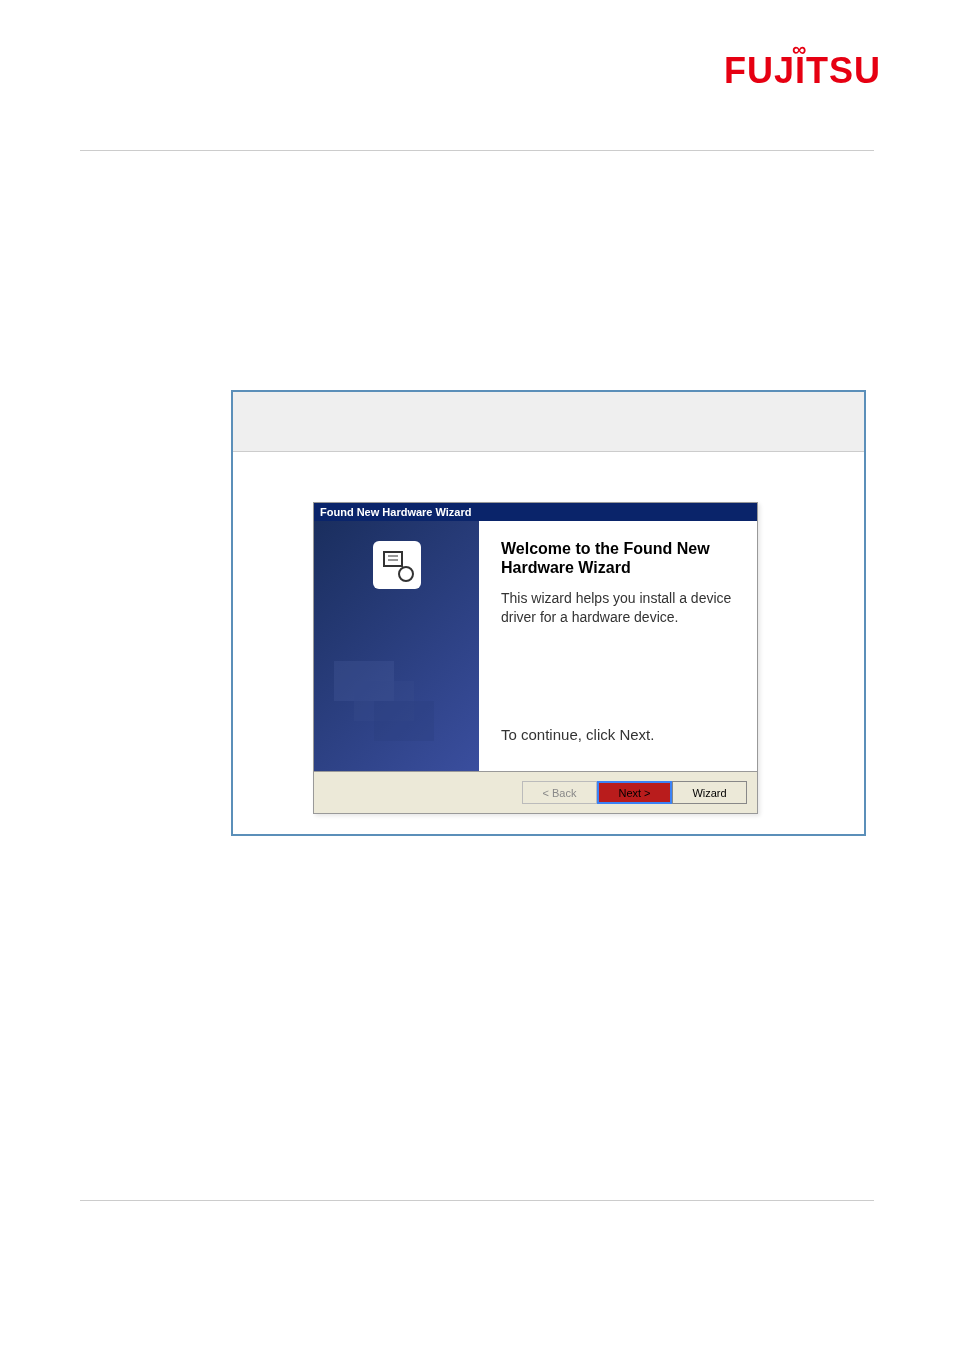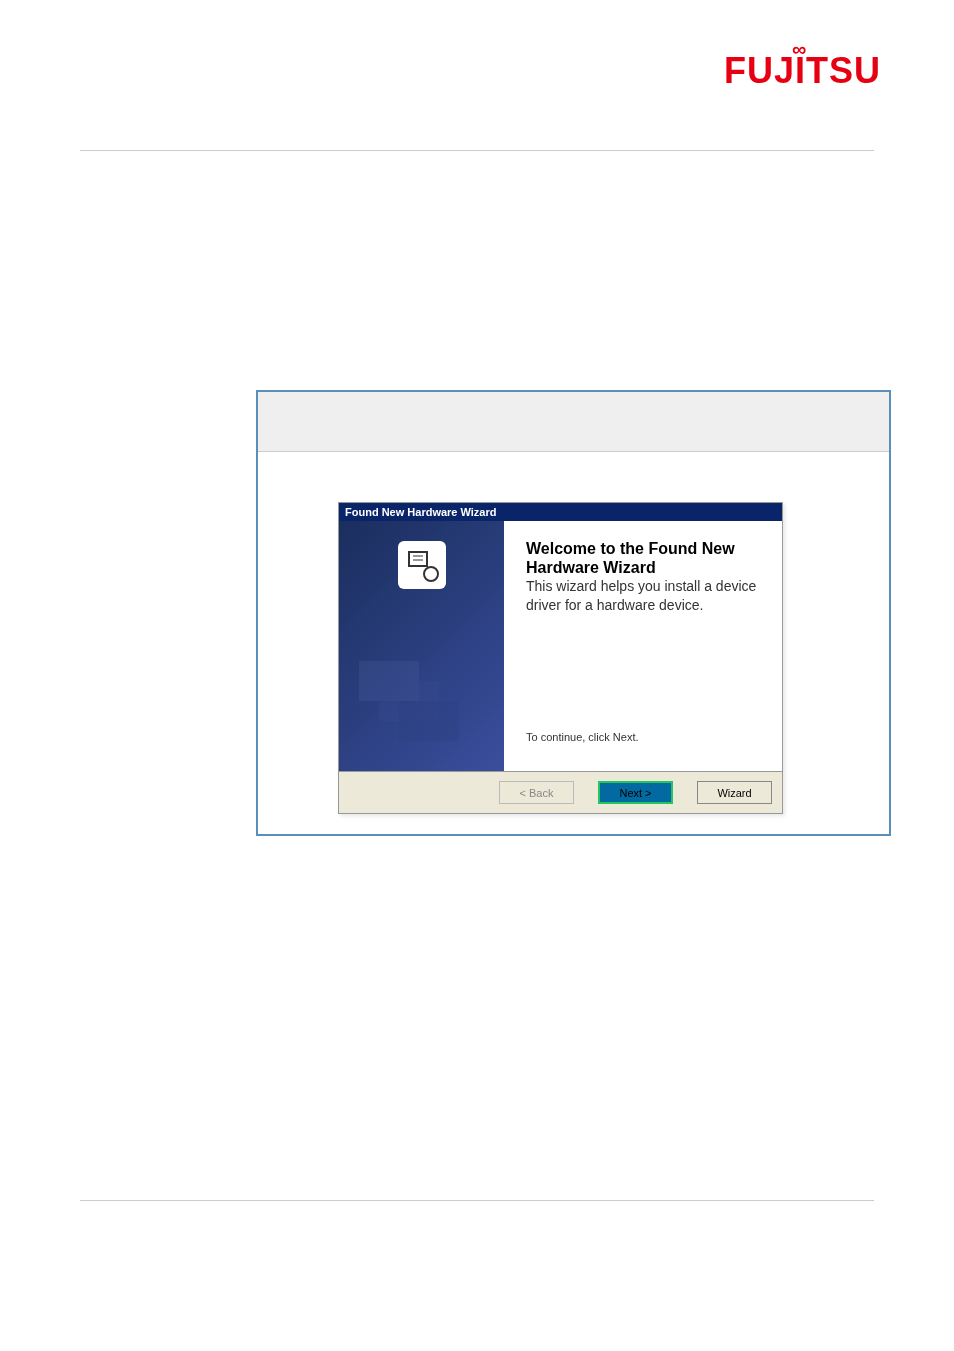--- a/index.html
+++ b/index.html
@@ -44,21 +44,21 @@
     .divider-bottom {
       position: absolute;
       bottom: 150px;
       left: 80px;
       right: 80px;
       border-top: 1px solid #ccc;
     }
     .content-box {
       position: absolute;
       top: 390px;
-      left: 256px;
+      left: 231px;
       width: 635px;
       border: 2px solid #5B8FB9;
       background: white;
     }
     .content-header {
       background: #EFEFEF;
       height: 60px;
       border-bottom: 1px solid #ccc;
     }
     .content-body {
@@ -112,59 +112,60 @@
     .wizard-main {
       flex: 1;
       padding: 18px 22px;
       display: flex;
       flex-direction: column;
     }
     .wizard-heading {
       font-size: 16px;
       font-weight: bold;
       color: #000;
+      margin-bottom: 12px;
       line-height: 1.2;
     }
     .wizard-text {
       font-size: 14px;
       color: #333;
       line-height: 1.3;
     }
     .wizard-continue {
-      font-size: 11px;
+      font-size: 15px;
       color: #333;
       margin-top: auto;
       margin-bottom: 10px;
     }
     .wizard-buttons {
       background: #ECE9D8;
       border-top: 1px solid #999;
       padding: 10px;
       height: 42px;
       display: flex;
       justify-content: flex-end;
       align-items: center;
-      gap: 24px;
+      gap: 0;
     }
     .wizard-btn {
       width: 75px;
       height: 23px;
       font-size: 11px;
       border: 1px solid #888;
       background: #ECE9D8;
       cursor: pointer;
     }
     .wizard-btn-disabled {
       color: #888;
       border-color: #bbb;
       cursor: default;
     }
     .wizard-btn-default {
-      border: 2px solid #22c55e;
-      background: #0369a1;
+      border: 2px solid #3b82f6;
+      background: #b91c1c;
     }
   </style>
 </head>
 <body>
 
 <div class="logo">
   <div class="logo-text">
     <span class="logo-infinity">∞</span>
     <span>FUJITSU</span>
   </div>

